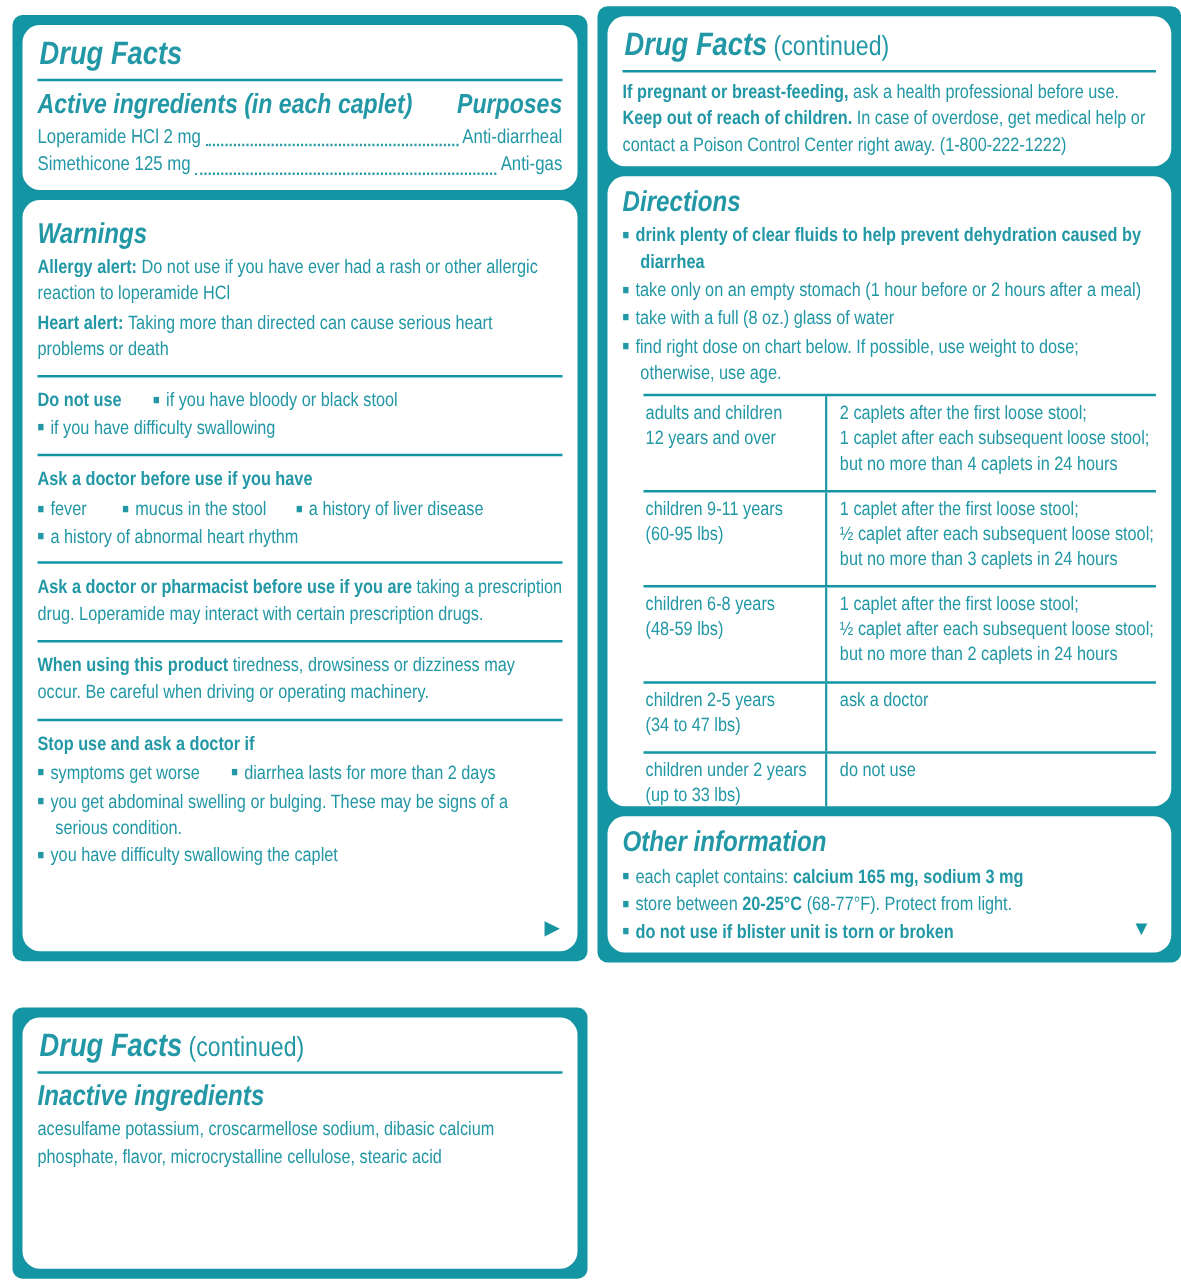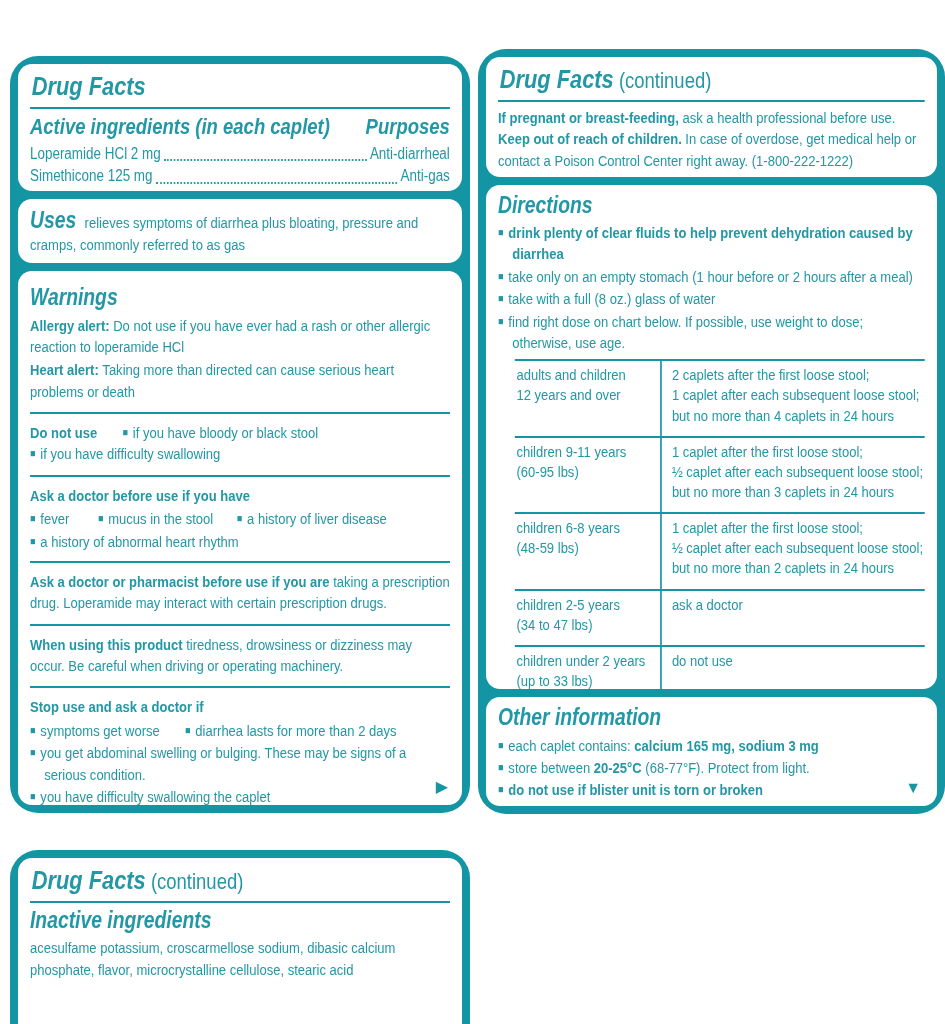--- a/index.html
+++ b/index.html
@@ -2,22 +2,22 @@
 <html><head>
 <meta charset="utf-8">
 <style>
   html,body{margin:0;padding:0;}
   body{
     width:945px;height:1024px;position:relative;background:#ffffff;
     font-family:"Liberation Sans",sans-serif;color:#2297a5;
     -webkit-font-smoothing:antialiased;
   }
   .panel{
-    position:absolute;background:#1495a3;border-radius:28px;padding:8px;
-    box-sizing:border-box;display:flex;flex-direction:column;gap:8px;margin-top:44px;
+    position:absolute;background:#1495a3;border-radius:8px;padding:8px;
+    box-sizing:border-box;display:flex;flex-direction:column;gap:8px;
   }
   .sec{
     background:#ffffff;border-radius:14px;padding:5px 12px 8px 12px;
     position:relative;overflow:hidden;box-sizing:border-box;
   }
   .grow{flex:1 1 auto;}
   
   .cz{transform:scaleX(0.84);transform-origin:0 0;width:119%;}
   .ptitle{font-size:26px;line-height:1.15;padding:3px 0 2px 2px;}
   .ptitle .cont{font-size:22px;}
@@ -65,25 +65,20 @@
         <span class="ing-purpose">Anti-diarrheal</span>
       </div>
       <div class="ing-row">
         <span class="ing-name">Simethicone 125 mg</span>
         <span class="lead"></span>
         <span class="ing-purpose">Anti-gas</span>
       </div>
     </div>
   </div>
 
-  <div class="sec">
-    <div class="cz">
-      <div class="para" style="padding-top:3px;"><span class="h">Uses</span><span class="gap" style="width: 10px;"></span><span class="">relieves symptoms of diarrhea plus bloating, pressure and cramps, commonly referred to as gas</span></div>
-    </div>
-  </div>
 
   <div class="sec grow">
     <div class="cz">
       <div class="sub">
         <div class="sech">Warnings</div>
         <div class="para"><span class="b">Allergy alert: </span><span class="">Do not use if you have ever had a rash or other allergic reaction to loperamide HCl</span></div>
         <div class="para"><span class="b">Heart alert: </span><span class="">Taking more than directed can cause serious heart problems or death</span></div>
       </div>
       <div class="sub">
         <div class="para"><span class="b">Do not use</span><span class="gap" style="width: 30px;"></span><span class="ic">■</span><span class="">if you have bloody or black stool</span><br><span class="ic">■</span><span class="">if you have difficulty swallowing</span></div>

